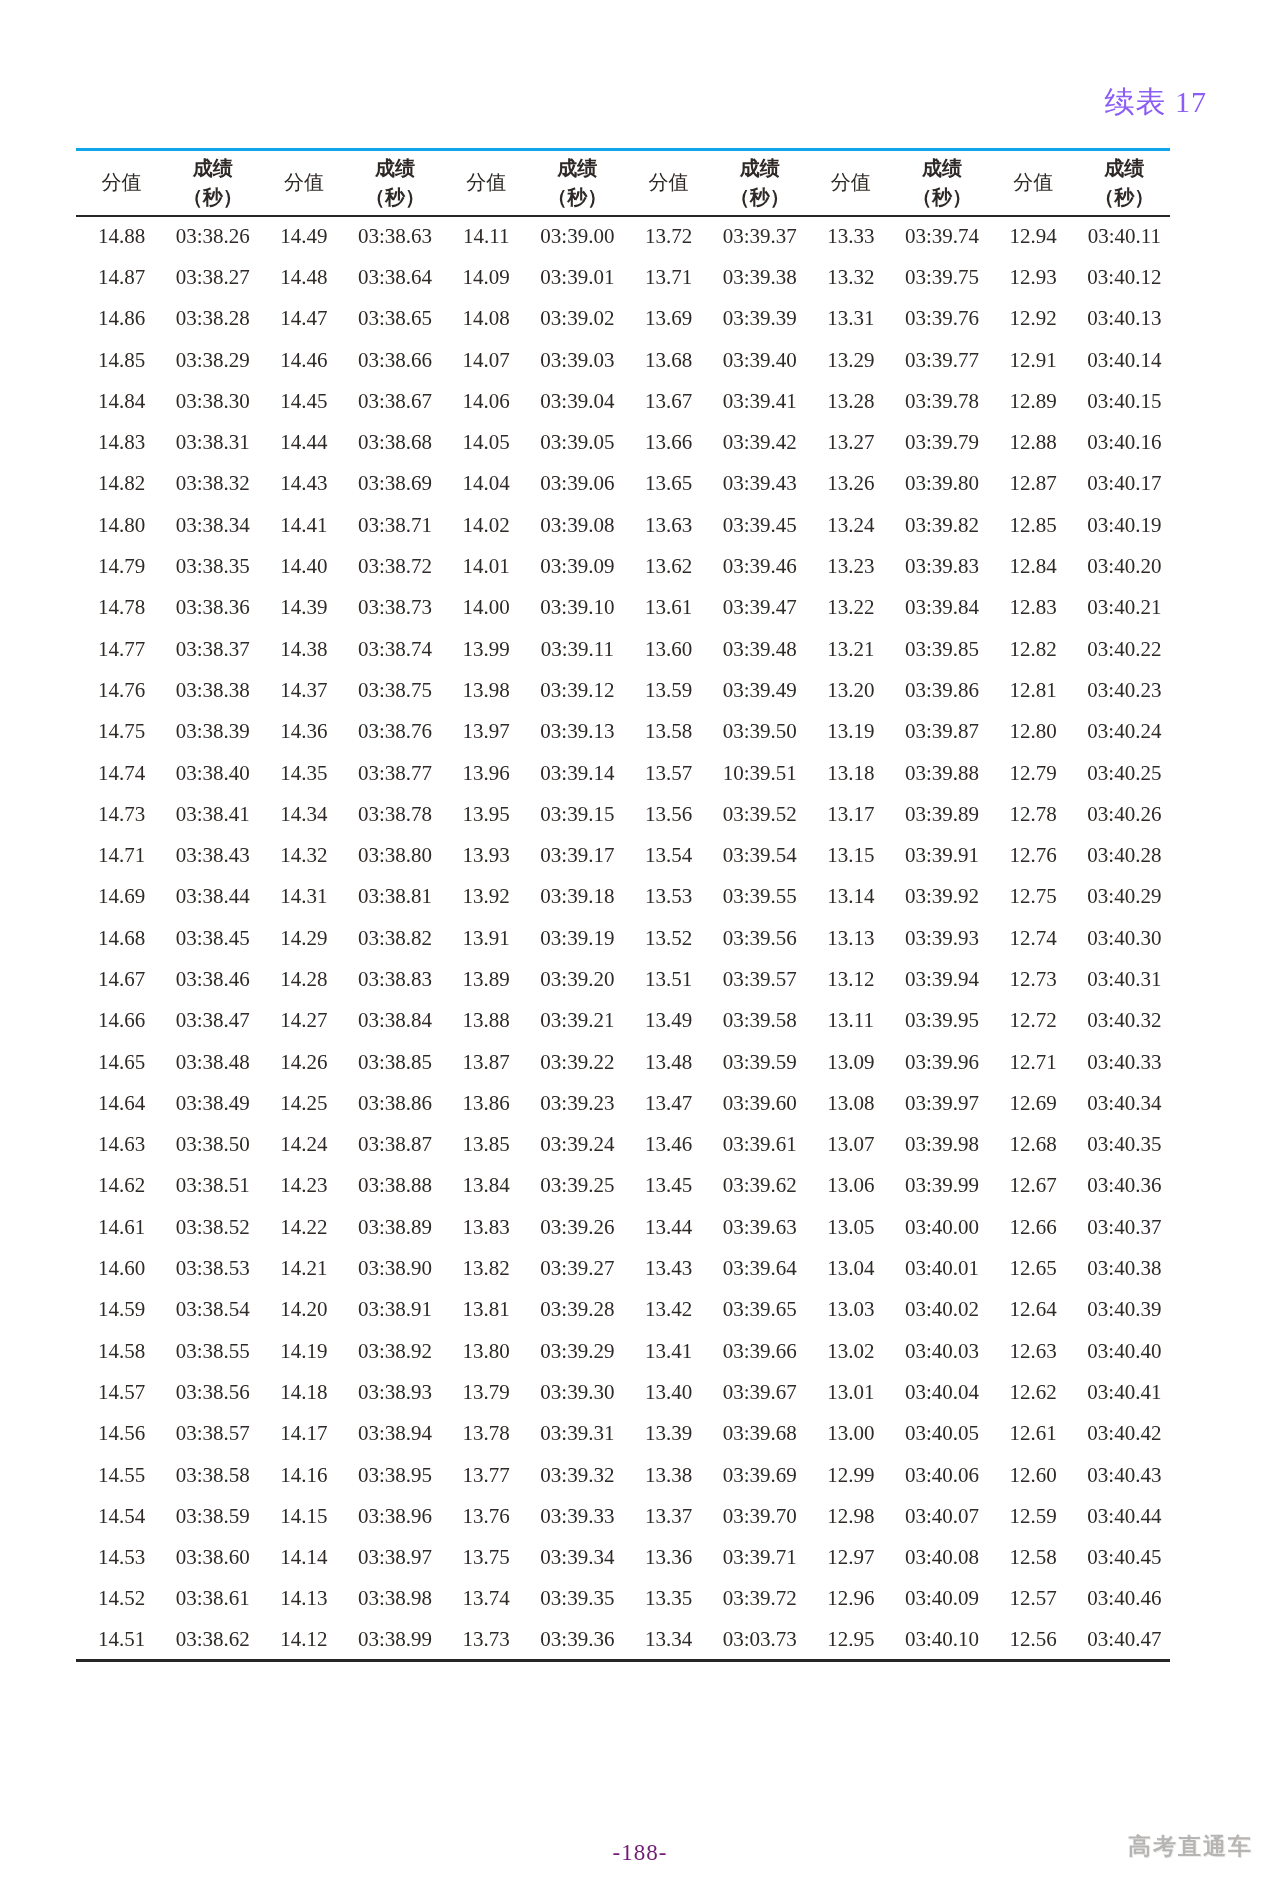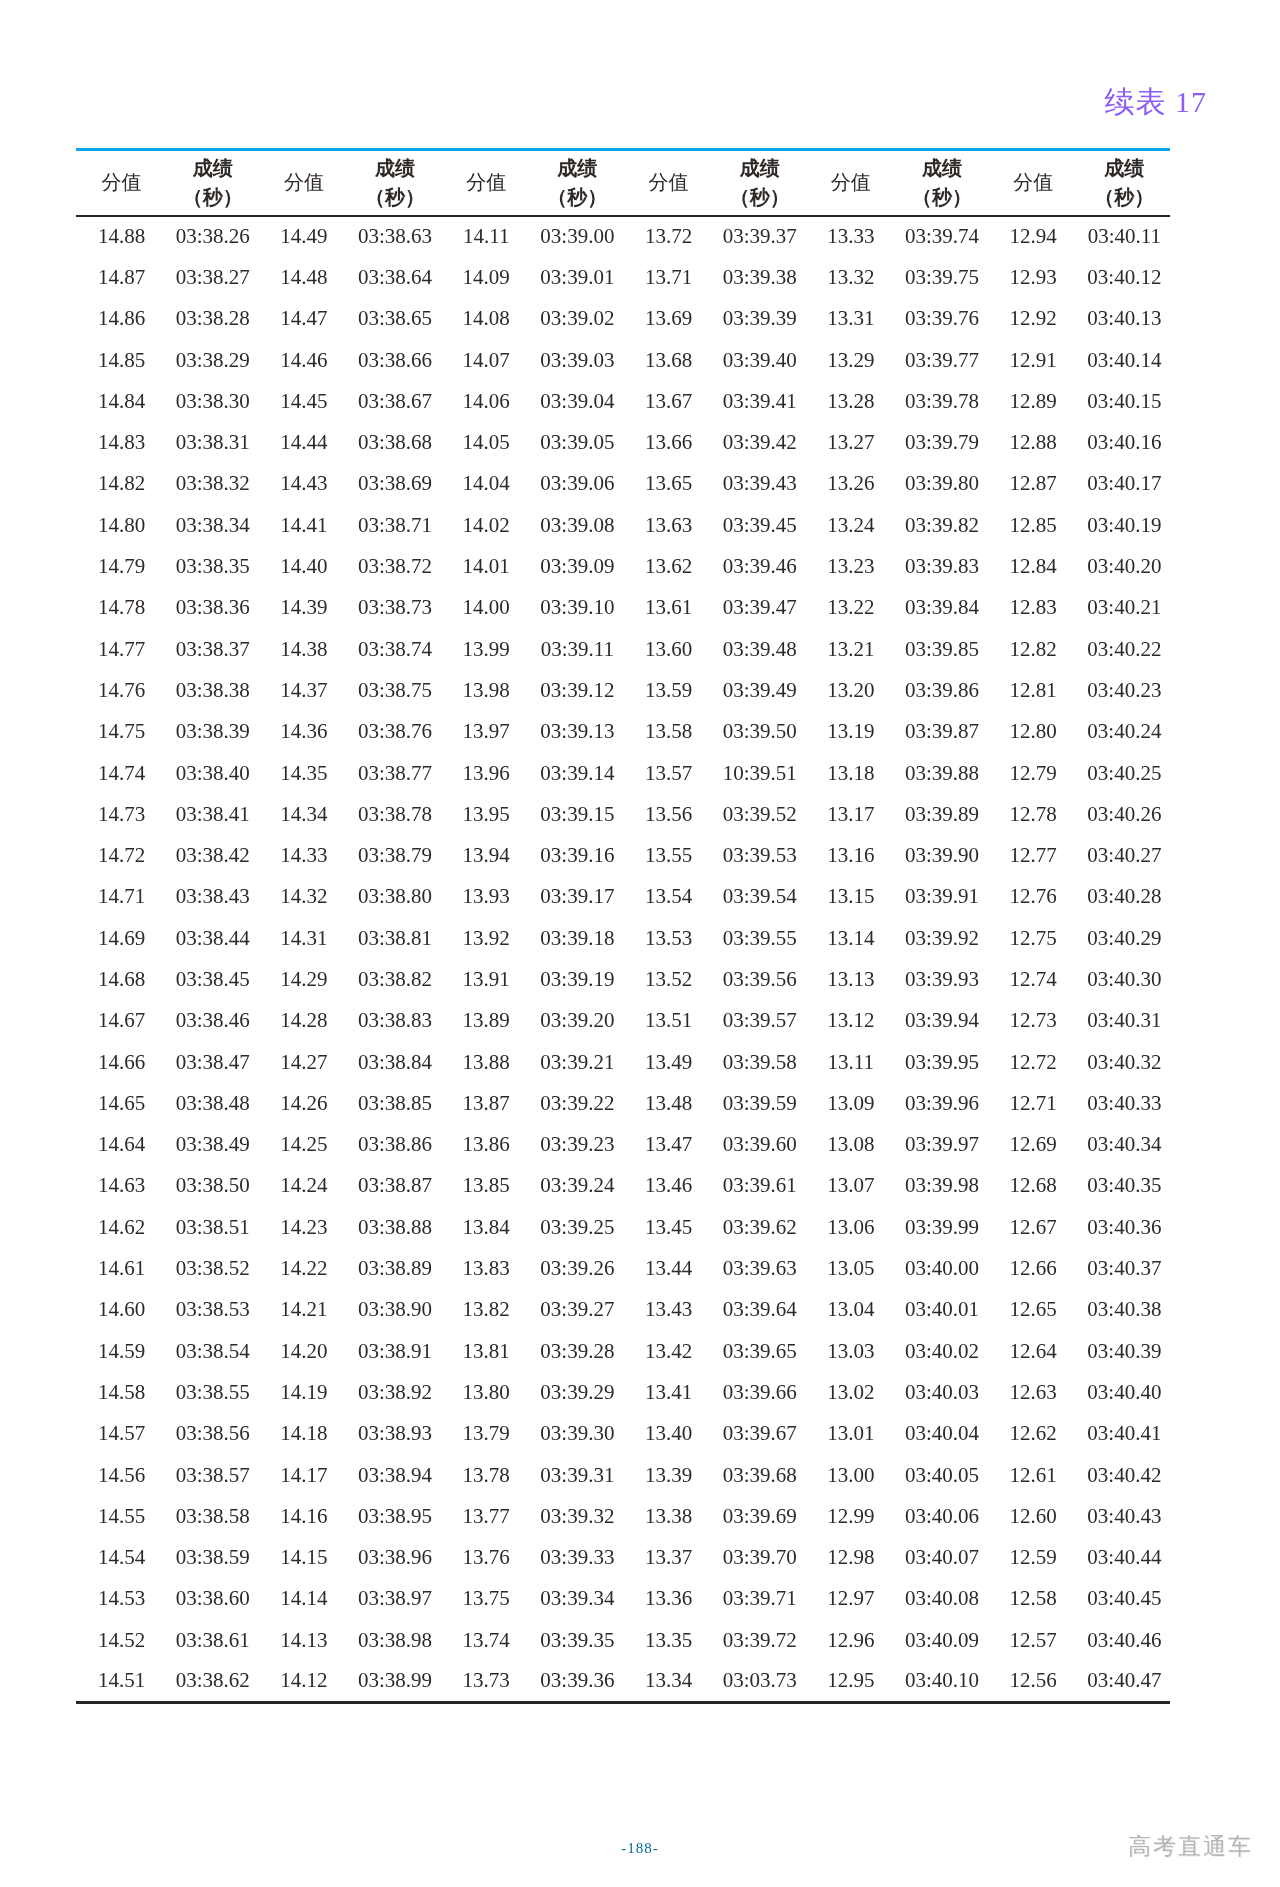--- a/index.html
+++ b/index.html
@@ -49,29 +49,29 @@
     vertical-align:middle;
     padding:0;
     white-space:nowrap;
     color:#2e2926;
   }
   .page-number{
     position:absolute;
     top:1840px;left:0;
     width:1280px;
     text-align:center;
-    font-size:15px;
-    color:#0369a1;
+    font-size:23px;
+    color:#701a75;
     letter-spacing:1px;
   }
   .watermark{
     position:absolute;
     top:1831px;right:27px;
     font-family:"Liberation Sans","DejaVu Sans",sans-serif;
-    font-weight:normal;
+    font-weight:bold;
     font-size:23px;
     color:#b7b5b3;
     letter-spacing:2px;
     text-shadow:1px 1px 0 #eeeeee;
     white-space:nowrap;
   }
 </style>
 </head>
 <body>
 
@@ -320,34 +320,20 @@
             <td>13.95</td>
             <td>03:39.15</td>
             <td>13.56</td>
             <td>03:39.52</td>
             <td>13.17</td>
             <td>03:39.89</td>
             <td>12.78</td>
             <td>03:40.26</td>
           </tr>
           <tr>
-            <td>14.72</td>
-            <td>03:38.42</td>
-            <td>14.33</td>
-            <td>03:38.79</td>
-            <td>13.94</td>
-            <td>03:39.16</td>
-            <td>13.55</td>
-            <td>03:39.53</td>
-            <td>13.16</td>
-            <td>03:39.90</td>
-            <td>12.77</td>
-            <td>03:40.27</td>
-          </tr>
-          <tr>
             <td>14.71</td>
             <td>03:38.43</td>
             <td>14.32</td>
             <td>03:38.80</td>
             <td>13.93</td>
             <td>03:39.17</td>
             <td>13.54</td>
             <td>03:39.54</td>
             <td>13.15</td>
             <td>03:39.91</td>

